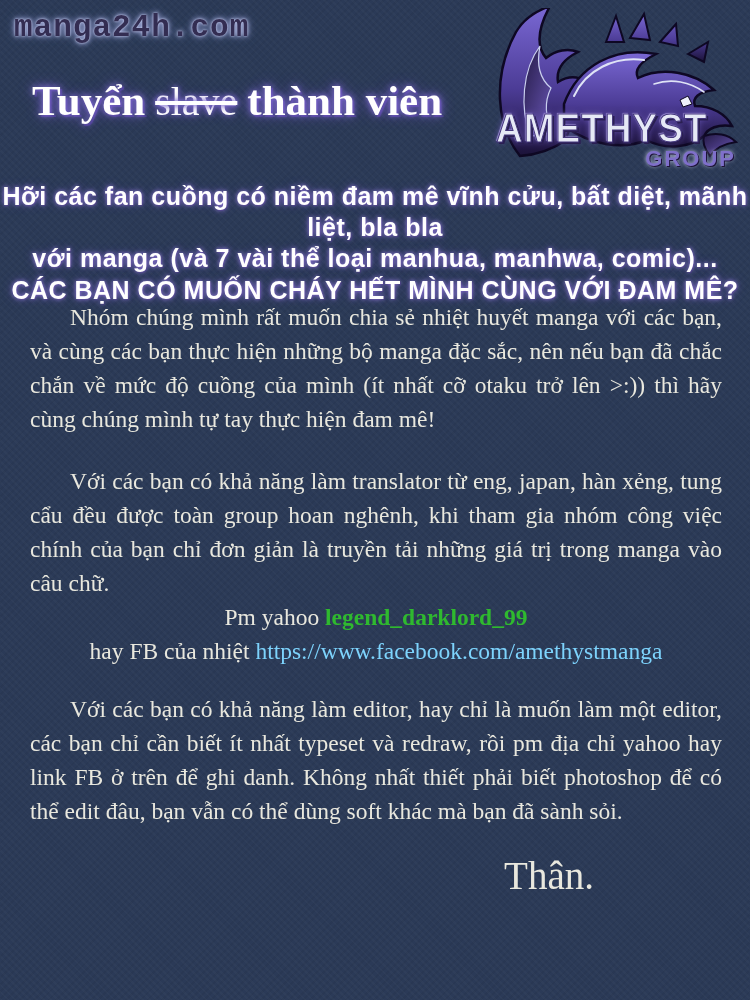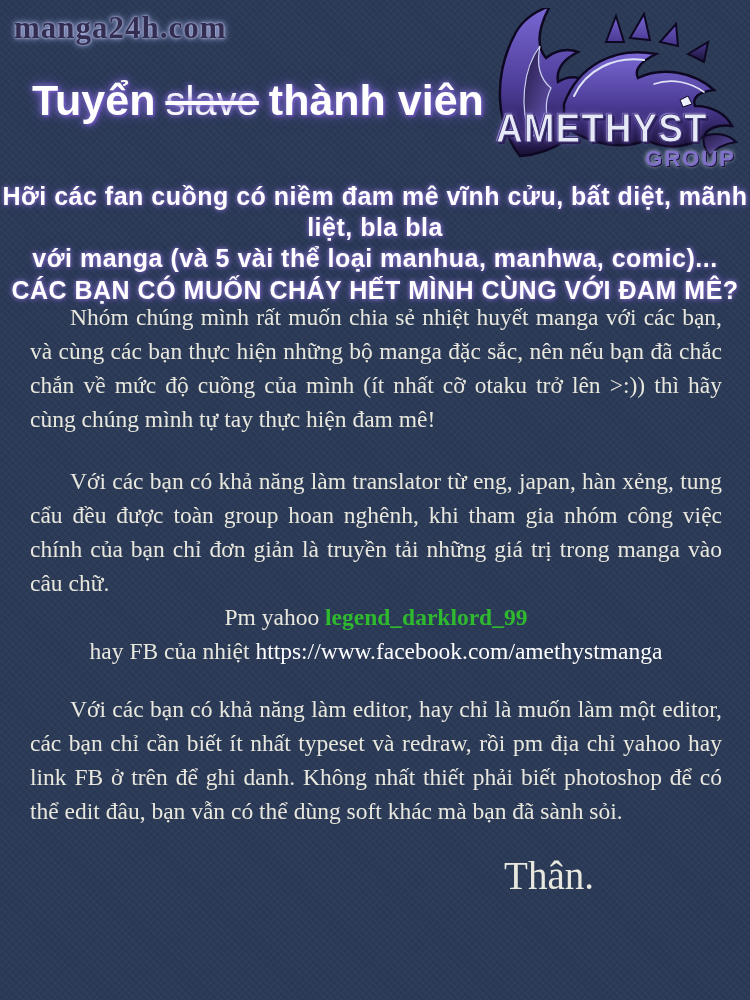--- a/index.html
+++ b/index.html
@@ -11,21 +11,21 @@
     background:
       repeating-linear-gradient(45deg, rgba(255,255,255,0.02) 0 2px, transparent 2px 5px),
       repeating-linear-gradient(-45deg, rgba(0,0,0,0.045) 0 2px, transparent 2px 5px),
       #2b3a57;
     color: #e9e8de;
   }
 
   
   .site-logo {
     position: absolute; left: 14px; top: 10px;
-    font-family: Liberation Serif, serif;
+    font-family: Liberation Mono, monospace;
     font-weight: bold; font-size: 31px; letter-spacing: 1px;
     color: #332d52;
     text-shadow: 0 0 2px #c9d1f2, 0 0 5px #aab4e0, 0 0 9px #7d86bd;
   }
 
   .group-logo { position: absolute; top: 6px; right: 4px; width: 278px; height: 170px; }
   .group-logo svg.dragon { position: absolute; left: 0px; top: 2px; }
   .group-name {
     position: absolute; left: 28px; top: 102px; width: 248px;
     font-family: "Liberation Sans", sans-serif;
@@ -40,21 +40,21 @@
     font-family: "Liberation Sans", sans-serif;
     font-weight: bold; font-size: 22px; letter-spacing: 2px;
     color: #7f70ca;
     text-shadow: 1px 1px 0 #1d1438, 0 0 4px #cfd4f2;
     text-align: center;
   }
 
   
   .page-title {
     position: absolute; left: 32px; top: 76px;
-    font-family: Liberation Sans, sans-serif;
+    font-family: Liberation Serif, serif;
     font-weight: bold; font-size: 43px;
     color: #ffffff;
     text-shadow: 0 0 6px #8672d6, 0 0 13px #6a55c0, 2px 2px 1px #4a3d8f;
     white-space: nowrap;
   }
   .page-title .struck {
     font-weight: normal; font-size: 40px;
     text-decoration: line-through;
     margin: 0 10px;
     text-shadow: 0 0 5px #8672d6, 0 0 10px #6a55c0;
@@ -77,21 +77,21 @@
     position: absolute; top: 300px; left: 30px; width: 692px;
     font-size: 23.5px; line-height: 34px;
     color: #e9e8de;
   }
   .content p.para { text-align: justify; text-indent: 40px; }
   .gap-a { margin-bottom: 28px; }
   .gap-b { margin-bottom: 24px; }
   .gap-c { margin-bottom: 31px; }
   .contact-line { text-align: center; }
   .green-id { color: #2fb92f; font-weight: bold; }
-  .green-url { color: #ffffff; }
+  .green-url { color: #7dd3fc; }
   .signoff {
     margin-top: 30px;
     text-align: right; padding-right: 128px;
     font-size: 39px;
   }
 </style>
 </head>
 <body>
 
 <div class="site-logo">manga24h.com</div>
@@ -127,21 +127,21 @@
   <div class="group-name">AMETHYST</div>
   <div class="group-sub">GROUP</div>
 </div>
 
 <div class="page-title">
   <span>Tuyển</span><span class="struck">slave</span><span>thành viên</span>
 </div>
 
 <div class="intro">
   <div class="intro-line1">Hỡi các fan cuồng có niềm đam mê vĩnh cửu, bất diệt, mãnh liệt, bla bla</div>
-  <div class="intro-line2">với manga (và 5 vài thể loại manhua, manhwa, comic)...</div>
+  <div class="intro-line2">với manga (và 7 vài thể loại manhua, manhwa, comic)...</div>
   <div class="intro-line3">CÁC BẠN CÓ MUỐN CHÁY HẾT MÌNH CÙNG VỚI ĐAM MÊ?</div>
 </div>
 
 <div class="content">
   <p class="para gap-a">Nhóm chúng mình rất muốn chia sẻ nhiệt huyết manga với các bạn, và cùng các bạn thực hiện những bộ manga đặc sắc, nên nếu bạn đã chắc chắn về mức độ cuồng của mình (ít nhất cỡ otaku trở lên &gt;:)) thì hãy cùng chúng mình tự tay thực hiện đam mê!</p>
 
   <p class="para">Với các bạn có khả năng làm translator từ eng, japan, hàn xẻng, tung cẩu đều được toàn group hoan nghênh, khi tham gia nhóm công việc chính của bạn chỉ đơn giản là truyền tải những giá trị trong manga vào câu chữ.</p>
   <div class="contact-line">
     <span>Pm yahoo </span><span class="green-id">legend_darklord_99</span>
   </div>

